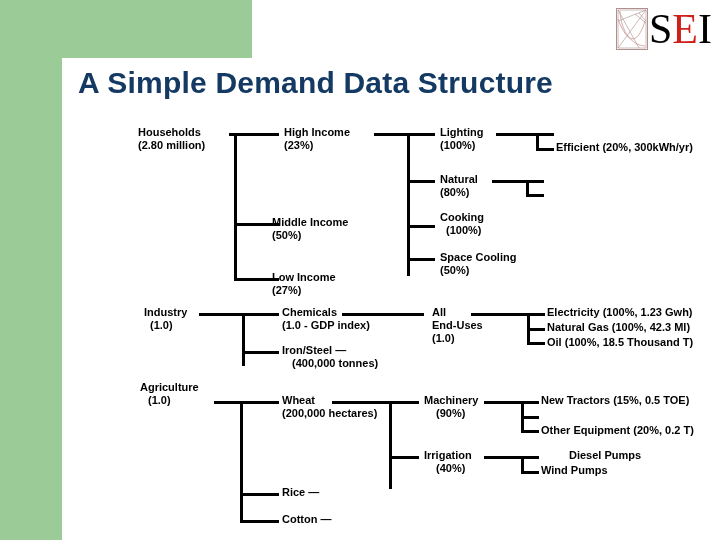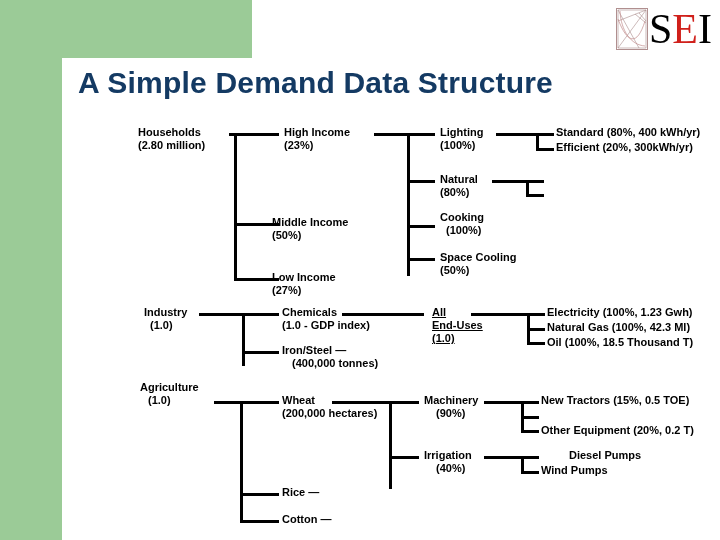--- a/index.html
+++ b/index.html
@@ -144,21 +144,20 @@
     </div>
     <div class="node" style="left:396px;top:133px;">
       <span>Space Cooling</span>
       <span class="l2">(50%)</span>
     </div>
 
     <div class="hline" style="left:452px;top:15px;width:48px;"></div>
     <div class="vline" style="left:492px;top:15px;height:18px;"></div>
     <div class="hline" style="left:492px;top:15px;width:18px;"></div>
     <div class="hline" style="left:492px;top:30px;width:18px;"></div>
-    <div class="node" style="left:512px;top:8px;">Standard (80%, 400 kWh/yr)</div>
     <div class="node" style="left:512px;top:23px;">Efficient (20%, 300kWh/yr)</div>
 
     <div class="hline" style="left:448px;top:62px;width:42px;"></div>
     <div class="vline" style="left:482px;top:62px;height:17px;"></div>
     <div class="hline" style="left:482px;top:62px;width:18px;"></div>
     <div class="hline" style="left:482px;top:76px;width:18px;"></div>
 
     <div class="node" style="left:100px;top:188px;">
       <span>Industry</span>
       <span class="l2" style="margin-left:6px;">(1.0)</span>
@@ -170,21 +169,21 @@
     <div class="node" style="left:238px;top:188px;">
       <span>Chemicals</span>
       <span class="l2">(1.0 - GDP index)</span>
     </div>
     <div class="node" style="left:238px;top:226px;">
       <span>Iron/Steel —</span>
       <span class="l2" style="margin-left:10px;">(400,000 tonnes)</span>
     </div>
 
     <div class="hline" style="left:298px;top:195px;width:82px;"></div>
-    <div class="node" style="left:388px;top:188px;text-decoration:underline;">
+    <div class="node" style="left:388px;top:188px;">
       <span>All</span>
       <span class="l2">End-Uses</span>
       <span class="l2">(1.0)</span>
     </div>
     <div class="hline" style="left:427px;top:195px;width:58px;"></div>
     <div class="vline" style="left:483px;top:195px;height:32px;"></div>
     <div class="hline" style="left:483px;top:195px;width:18px;"></div>
     <div class="hline" style="left:483px;top:210px;width:18px;"></div>
     <div class="hline" style="left:483px;top:224px;width:18px;"></div>
     <div class="node" style="left:503px;top:188px;">Electricity (100%, 1.23 Gwh)</div>

